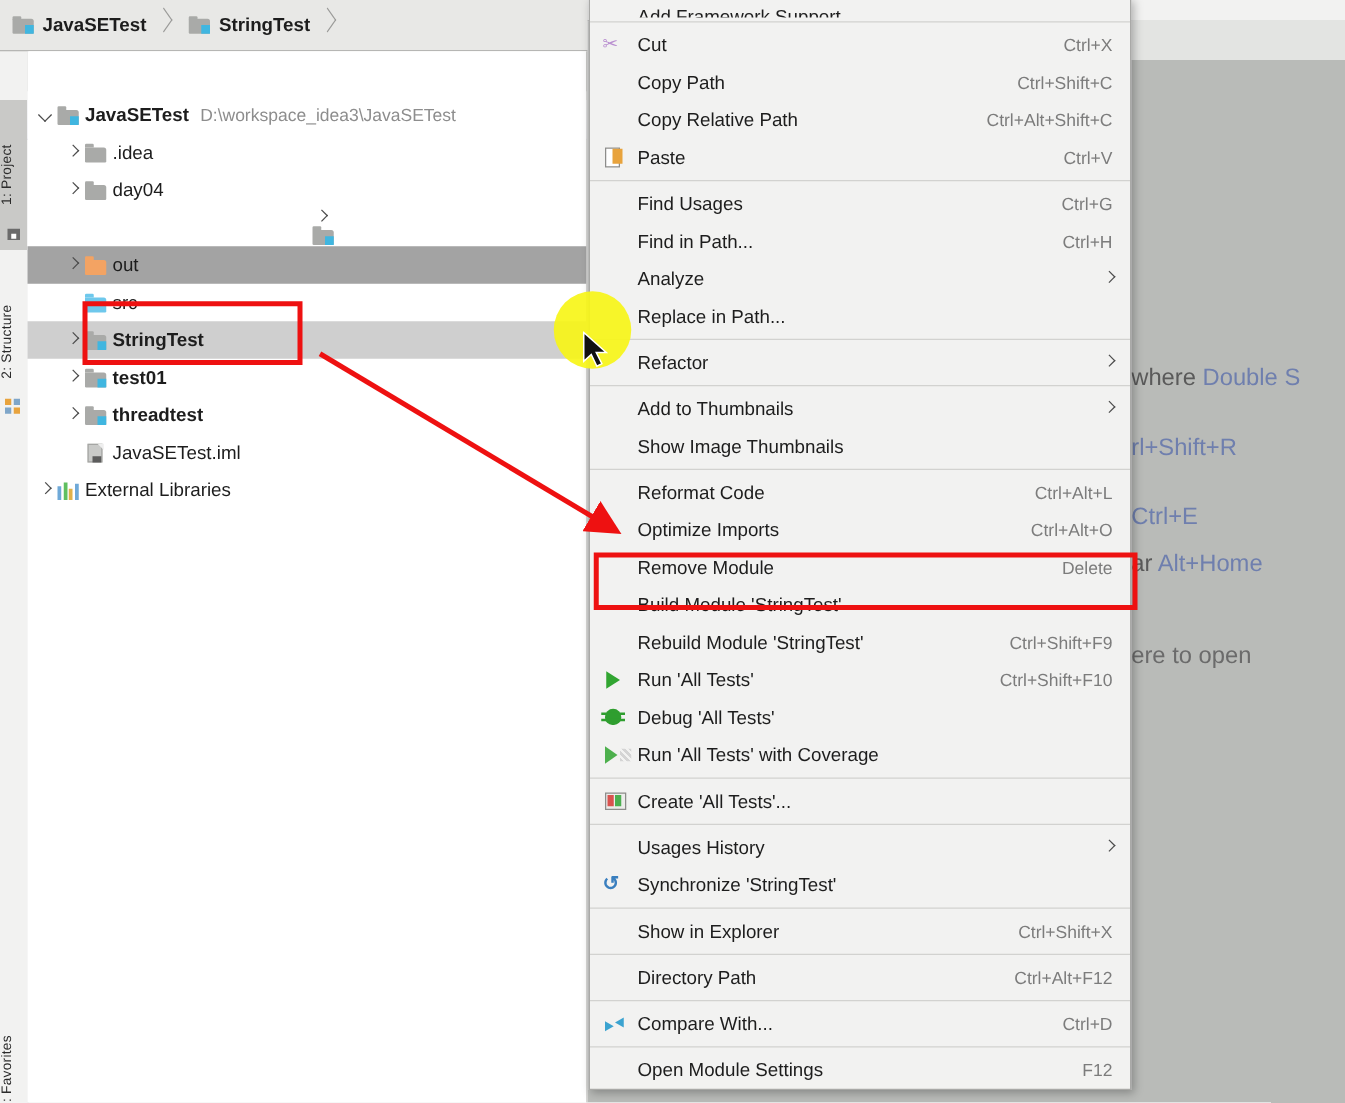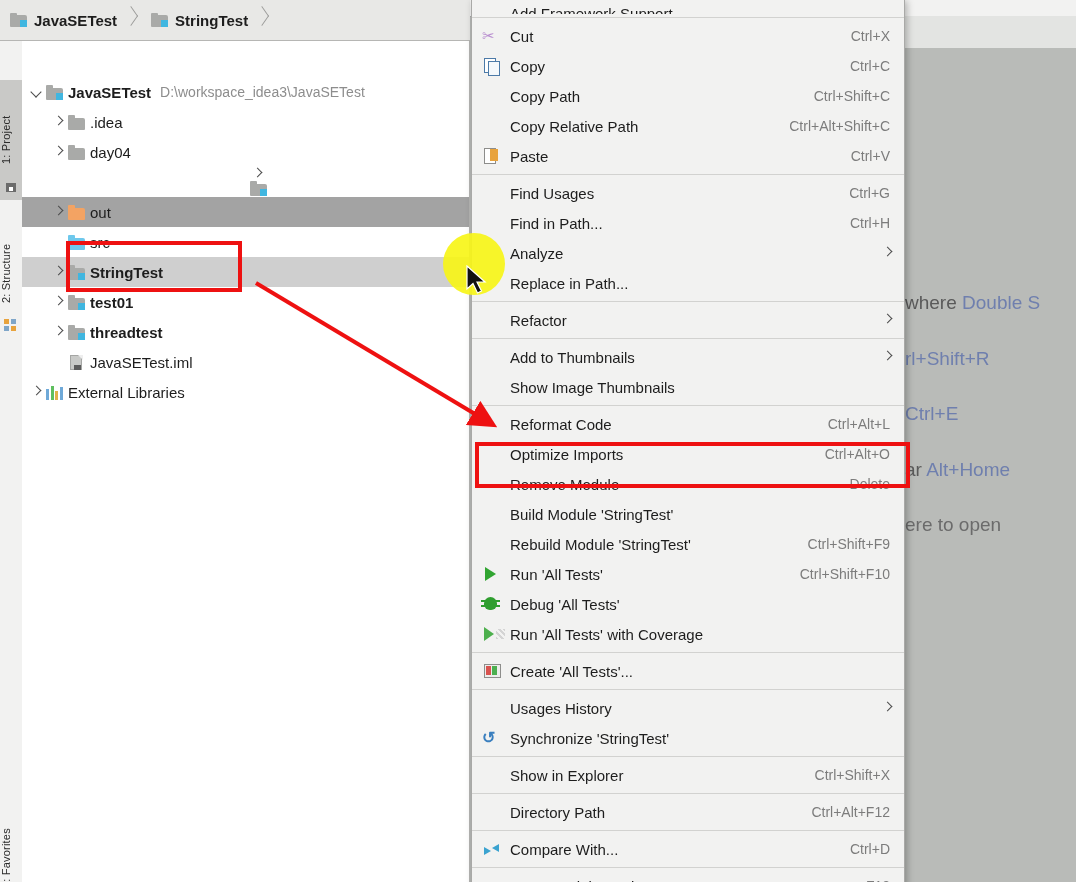--- a/index.html
+++ b/index.html
@@ -35,21 +35,21 @@
     left: 905px; top: 48px; width: 171px; height: 834px;
     color: #5f6c8f;
     font-size: 19px;
     overflow: hidden;
     white-space: nowrap;
   }
   .hint-line { position: absolute; left: 0; }
   .hint-1 { top: 244px; }
   .hint-2 { top: 300px; }
   .hint-3 { top: 355px; }
-  .hint-4 { top: 411px; }
+  .hint-4 { top: 393px; }
   .hint-5 { top: 466px; color: #6b6b6b; }
   .hint-key { color: #6f7fae; }
   .hint-dark { color: #5a5a5a; }
 
   
   .left-stripe {
     position: absolute; left: 0; top: 40px; width: 22px; height: 842px;
     background: #f2f2f1;
     border-right: 1px solid #c2c2c2;
   }
@@ -547,28 +547,20 @@
       <span class="mi-label" style="position:relative;top:8px;">Add Framework Support...</span>
     </div>
     <div class="msep"></div>
 
     <div class="mi">
       <span class="mi-ico ic-scissors">✂</span>
       <span class="mi-label"><span>Cut</span></span>
       <span class="mi-key">Ctrl+X</span>
     </div>
     <div class="mi">
-      <span class="mi-ico ic-copy">
-          <span class="a"></span>
-          <span class="b"></span>
-        </span>
-      <span class="mi-label">Copy</span>
-      <span class="mi-key">Ctrl+C</span>
-    </div>
-    <div class="mi">
       <span class="mi-ico"></span>
       <span class="mi-label">Copy Path</span>
       <span class="mi-key">Ctrl+Shift+C</span>
     </div>
     <div class="mi">
       <span class="mi-ico"></span>
       <span class="mi-label">Copy Relative Path</span>
       <span class="mi-key">Ctrl+Alt+Shift+C</span>
     </div>
     <div class="mi">

